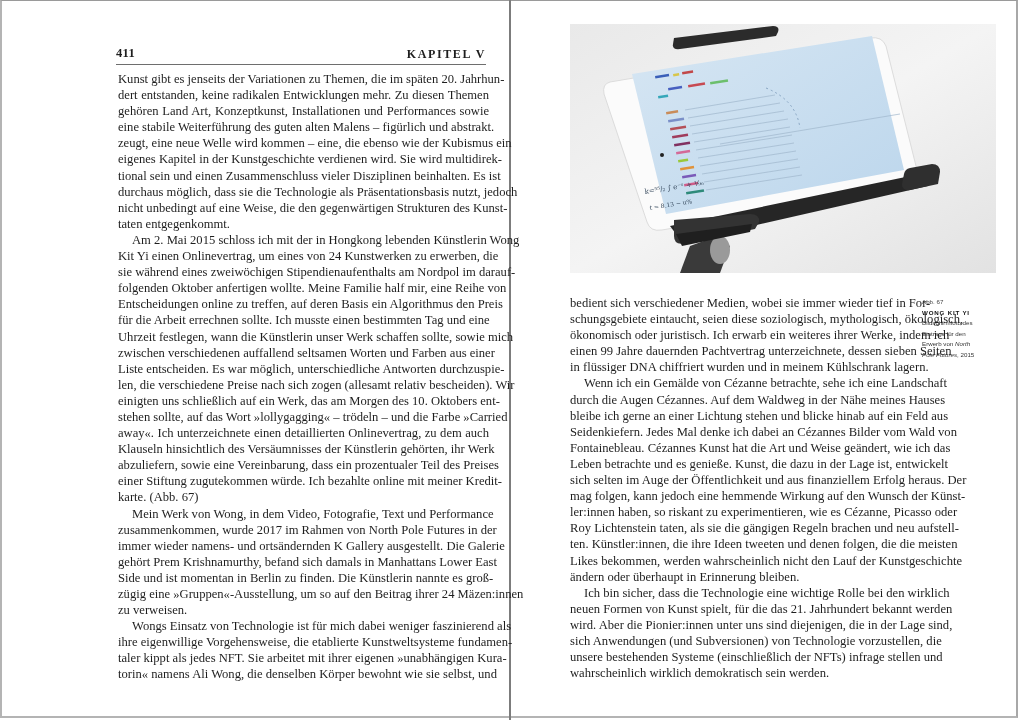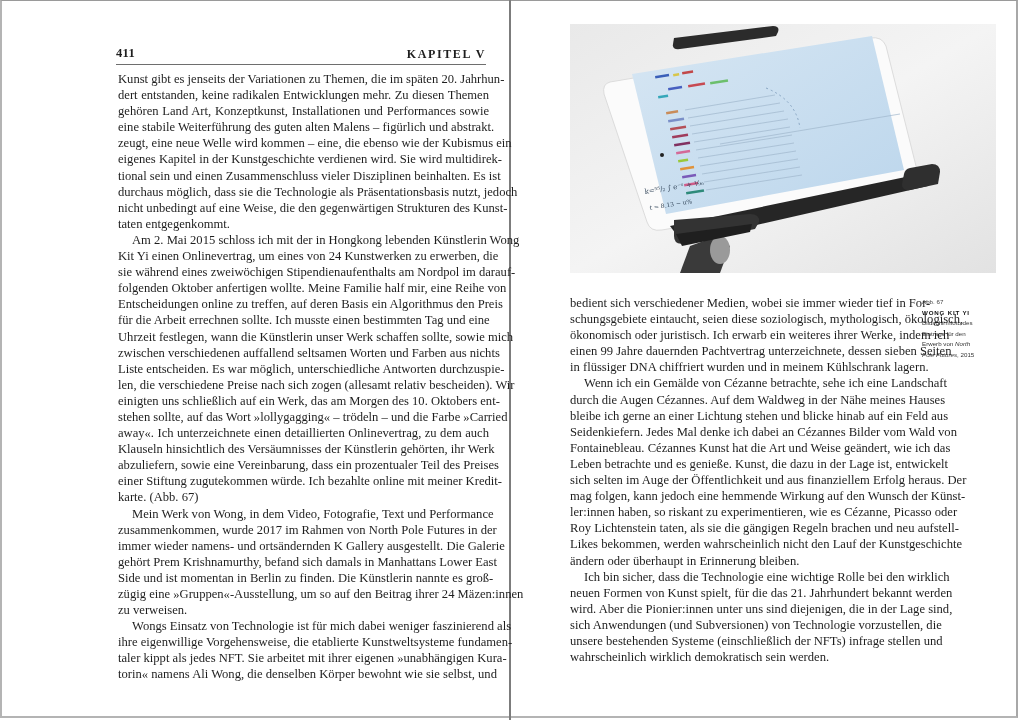--- a/index.html
+++ b/index.html
@@ -81,21 +81,21 @@
         <span class="line last">taten entgegenkommt.</span>
       </p>
       <p>
         <span class="line" style="text-indent: 14px;">Am 2. Mai 2015 schloss ich mit der in Hongkong lebenden Künstlerin Wong</span>
         <span class="line">Kit Yi einen Onlinevertrag, um eines von 24 Kunstwerken zu erwerben, die</span>
         <span class="line">sie während eines zweiwöchigen Stipendienaufenthalts am Nordpol im darauf-</span>
         <span class="line">folgenden Oktober anfertigen wollte. Meine Familie half mir, eine Reihe von</span>
         <span class="line">Entscheidungen online zu treffen, auf deren Basis ein Algorithmus den Preis</span>
         <span class="line">für die Arbeit errechnen sollte. Ich musste einen bestimmten Tag und eine</span>
         <span class="line">Uhrzeit festlegen, wann die Künstlerin unser Werk schaffen sollte, sowie mich</span>
-        <span class="line">zwischen verschiedenen auffallend seltsamen Worten und Farben aus nichts</span>
+        <span class="line">zwischen verschiedenen auffallend seltsamen Worten und Farben aus einer</span>
         <span class="line">Liste entscheiden. Es war möglich, unterschiedliche Antworten durchzuspie-</span>
         <span class="line">len, die verschiedene Preise nach sich zogen (allesamt relativ bescheiden). Wir</span>
         <span class="line">einigten uns schließlich auf ein Werk, das am Morgen des 10. Oktobers ent-</span>
         <span class="line">stehen sollte, auf das Wort »lollygagging« – trödeln – und die Farbe »Carried</span>
         <span class="line">away«. Ich unterzeichnete einen detaillierten Onlinevertrag, zu dem auch</span>
         <span class="line">Klauseln hinsichtlich des Versäumnisses der Künstlerin gehörten, ihr Werk</span>
         <span class="line">abzuliefern, sowie eine Vereinbarung, dass ein prozentualer Teil des Preises</span>
         <span class="line">einer Stiftung zugutekommen würde. Ich bezahlte online mit meiner Kredit-</span>
         <span class="line last">karte. (Abb. 67)</span>
       </p>
@@ -209,20 +209,21 @@
       <span class="line" style="text-indent: 14px;">Wenn ich ein Gemälde von Cézanne betrachte, sehe ich eine Landschaft</span>
       <span class="line">durch die Augen Cézannes. Auf dem Waldweg in der Nähe meines Hauses</span>
       <span class="line">bleibe ich gerne an einer Lichtung stehen und blicke hinab auf ein Feld aus</span>
       <span class="line">Seidenkiefern. Jedes Mal denke ich dabei an Cézannes Bilder vom Wald von</span>
       <span class="line">Fontainebleau. Cézannes Kunst hat die Art und Weise geändert, wie ich das</span>
       <span class="line">Leben betrachte und es genieße. Kunst, die dazu in der Lage ist, entwickelt</span>
       <span class="line">sich selten im Auge der Öffentlichkeit und aus finanziellem Erfolg heraus. Der</span>
       <span class="line">mag folgen, kann jedoch eine hemmende Wirkung auf den Wunsch der Künst-</span>
       <span class="line">ler:innen haben, so riskant zu experimentieren, wie es Cézanne, Picasso oder</span>
       <span class="line">Roy Lichtenstein taten, als sie die gängigen Regeln brachen und neu aufstell-</span>
+      <span class="line">ten. Künstler:innen, die ihre Ideen tweeten und denen folgen, die die meisten</span>
       <span class="line">Likes bekommen, werden wahrscheinlich nicht den Lauf der Kunstgeschichte</span>
       <span class="line last">ändern oder überhaupt in Erinnerung bleiben.</span>
     </p>
     <p>
       <span class="line" style="text-indent: 14px;">Ich bin sicher, dass die Technologie eine wichtige Rolle bei den wirklich</span>
       <span class="line">neuen Formen von Kunst spielt, für die das 21. Jahrhundert bekannt werden</span>
       <span class="line">wird. Aber die Pionier:innen unter uns sind diejenigen, die in der Lage sind,</span>
       <span class="line">sich Anwendungen (und Subversionen) von Technologie vorzustellen, die</span>
       <span class="line">unsere bestehenden Systeme (einschließlich der NFTs) infrage stellen und</span>
       <span class="line last">wahrscheinlich wirklich demokratisch sein werden.</span>

